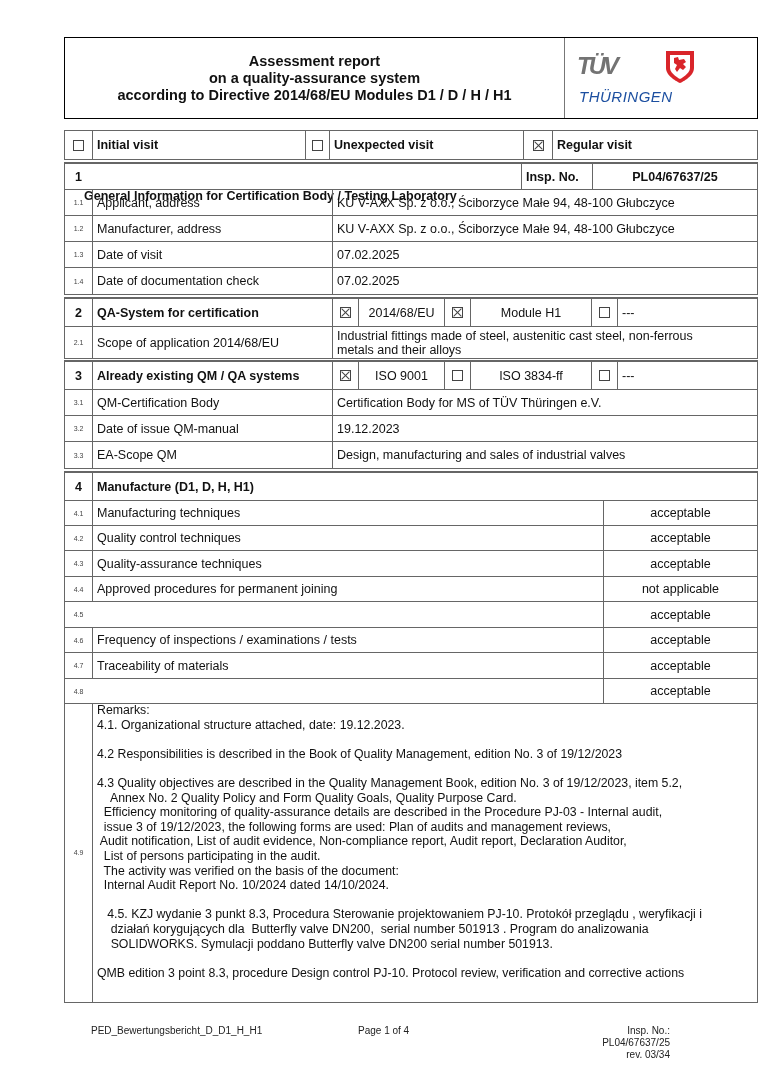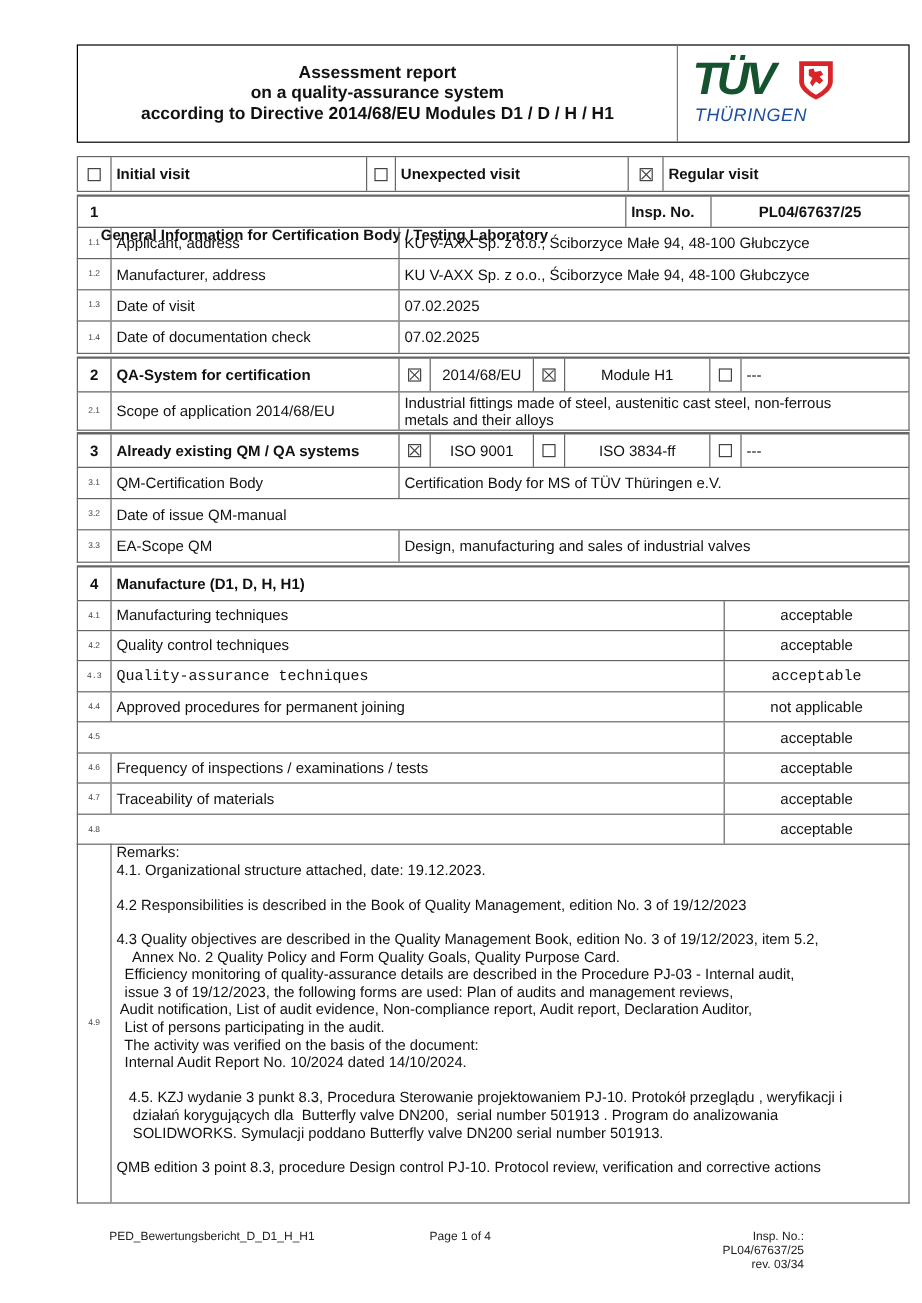--- a/index.html
+++ b/index.html
@@ -5,22 +5,22 @@
   html, body { margin: 0; padding: 0; background: #ffffff; }
   body { width: 768px; height: 1086px; position: relative; overflow: hidden;
          font-family: "Liberation Sans", sans-serif; color: #111; }
   .header-box { position: absolute; left: 64px; top: 37px; width: 694px; height: 82px;
                 border: 1px solid #000000; box-sizing: border-box; }
   .header-title { position: absolute; left: 0; top: 0; width: 499px; height: 80px;
                   border-right: 1px solid #777; display: flex; flex-direction: column;
                   justify-content: center; align-items: center; text-align: center;
                   font-weight: bold; font-size: 14.5px; line-height: 17px; }
   .logo { position: absolute; left: 500px; top: 0; width: 192px; height: 80px; }
-  .tuv { position: absolute; left: 12px; top: 11px; font-size: 38px; font-weight: bold;
-         font-style: italic; color: #14532d; letter-spacing: -3px; line-height: 34px; }
+  .tuv { position: absolute; left: 12px; top: 11px; font-size: 24px; font-weight: bold;
+         font-style: italic; color: #737373; letter-spacing: -3px; line-height: 34px; }
   .thur { position: absolute; left: 14px; top: 50px; font-size: 15px; font-style: italic;
           color: #1c4fa0; letter-spacing: 0.5px; }
   .shield { position: absolute; left: 100px; top: 12px; width: 30px; height: 34px; }
 
   .row { position: absolute; left: 64px; width: 694px; border: 1px solid #666;
          box-sizing: border-box; border-top: none; }
   .row.first { border-top: 1px solid #666; }
   .row.thick { border-top: 2px solid #666; }
   .cell { position: absolute; top: 0; bottom: 0; display: flex; align-items: center;
           box-sizing: border-box; font-size: 12.5px; }
@@ -149,20 +149,21 @@
   <div class="cell bl pad" style="left:552px;width:140px;">---</div>
 </div>
 <div class="row" style="top:390px;height:26px;">
   <div class="cell num">3.1</div>
   <div class="cell bl pad" style="left:27px;width:240px;">QM-Certification Body</div>
   <div class="cell bl pad" style="left:267px;width:425px;">Certification Body for MS of TÜV Thüringen e.V.</div>
 </div>
 <div class="row" style="top:416px;height:26px;">
   <div class="cell num">3.2</div>
   <div class="cell bl pad" style="left:27px;width:240px;">Date of issue QM-manual</div>
+  <div class="cell bl pad" style="left:267px;width:425px;">19.12.2023</div>
 </div>
 <div class="row" style="top:442px;height:27px;">
   <div class="cell num">3.3</div>
   <div class="cell bl pad" style="left:27px;width:240px;">EA-Scope QM</div>
   <div class="cell bl pad" style="left:267px;width:425px;">Design, manufacturing and sales of industrial valves</div>
 </div>
 
 <div class="row thick" style="top:471px;height:30px;">
   <div class="cell num big">4</div>
   <div class="cell bl bold pad" style="left:27px;width:665px;">Manufacture (D1, D, H, H1)</div>
@@ -170,21 +171,21 @@
 <div class="row" style="top:501px;height:25px;">
   <div class="cell num">4.1</div>
   <div class="cell bl pad" style="left:27px;width:511px;">Manufacturing techniques</div>
   <div class="cell bl center" style="left:538px;width:154px;">acceptable</div>
 </div>
 <div class="row" style="top:526px;height:25px;">
   <div class="cell num">4.2</div>
   <div class="cell bl pad" style="left:27px;width:511px;">Quality control techniques</div>
   <div class="cell bl center" style="left:538px;width:154px;">acceptable</div>
 </div>
-<div class="row" style="top:551px;height:26px;font-family:Liberation Mono, monospace;">
+<div class="row" style="top:551px;height:26px;">
   <div class="cell num">4.3</div>
   <div class="cell bl pad" style="left:27px;width:511px;">Quality-assurance techniques</div>
   <div class="cell bl center" style="left:538px;width:154px;">acceptable</div>
 </div>
 <div class="row" style="top:577px;height:25px;">
   <div class="cell num">4.4</div>
   <div class="cell bl pad" style="left:27px;width:511px;">Approved procedures for permanent joining</div>
   <div class="cell bl center" style="left:538px;width:154px;">not applicable</div>
 </div>
 <div class="row" style="top:602px;height:26px;">

